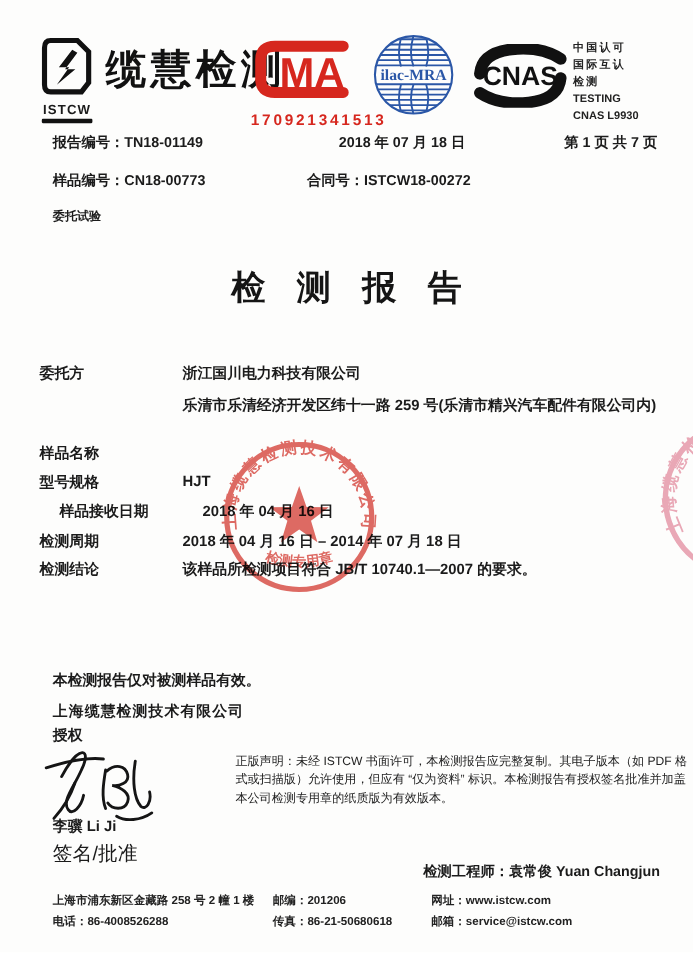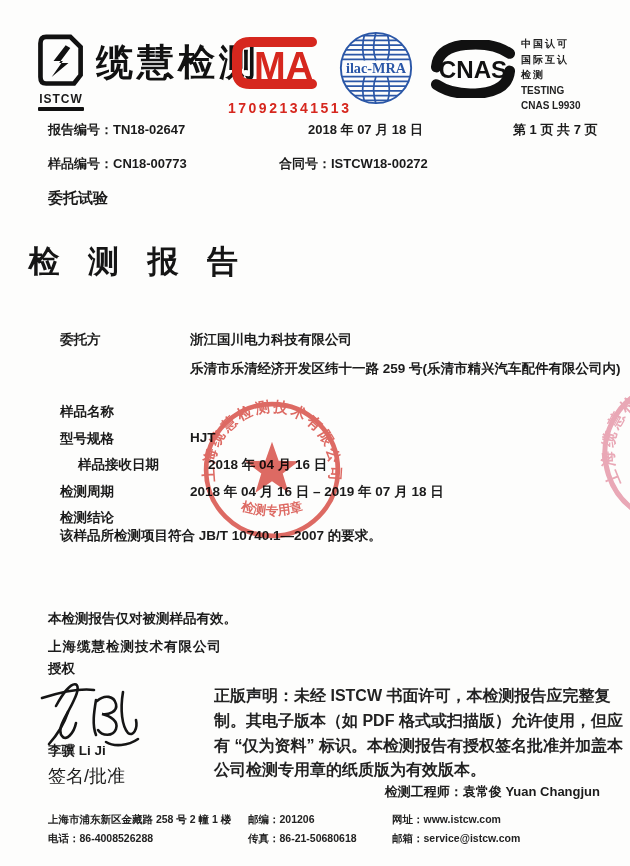--- a/index.html
+++ b/index.html
@@ -21,39 +21,39 @@
   .cma-number{color:#d6271e;font-weight:800;font-size:14px;letter-spacing:2.5px;margin-top:0px;white-space:nowrap;}
 
   .ilac{left:338px;top:30px;}
   .cnas{left:428px;top:40px;}
 
   .accred{left:521px;top:36px;font-size:10px;font-weight:700;line-height:1.55;color:#222;}
   .accred .cnl{letter-spacing:2px;}
 
   
   .meta{font-size:13px;font-weight:700;white-space:nowrap;}
-  .consign{left:48px;top:189px;font-size:15px;font-weight:700;}
-
-  
-  .title{left:0;top:241px;width:100%;text-align:left;font-size:31px;font-weight:800;
+  .consign{left:48px;top:189px;font-size:11px;font-weight:700;}
+
+  
+  .title{left:0;top:241px;width:100%;text-align:center;font-size:31px;font-weight:800;
          letter-spacing:0.92em;text-indent:0.92em;color:#151515;}
 
   
-  .info-row{left:60px;width:560px;display:flex;font-size:13.5px;white-space:nowrap;}
+  .info-row{left:36px;width:560px;display:flex;font-size:13.5px;white-space:nowrap;}
   .info-row .lb{width:130px;flex-shrink:0;font-weight:600;}
   .info-row .vl{font-weight:700;}
 
   
   .validity{left:48px;top:610px;font-size:13.5px;font-weight:700;}
   .company{left:48px;top:638px;font-size:13.5px;font-weight:700;letter-spacing:1px;}
   .authorize{left:48px;top:660px;font-size:13.5px;font-weight:700;}
   .signer{left:48px;top:742px;font-size:13.5px;font-weight:700;}
   .sign-label{left:48px;top:764px;font-size:18px;font-weight:400;}
 
-  .disclaimer{left:214px;top:684px;width:412px;font-size:16px;font-weight:700;
+  .disclaimer{left:214px;top:684px;width:412px;font-size:11px;font-weight:400;
               line-height:1.55;color:#222;text-align:left;}
 
   .engineer{right:30px;top:783px;font-size:13px;font-weight:700;white-space:nowrap;margin-left:32px;}
 
   
   .footer{font-size:10.5px;font-weight:700;line-height:1.8;color:#222;white-space:nowrap;}
   .f1{left:48px;top:810px;}
   .f2{left:248px;top:810px;}
   .f3{left:392px;top:810px;}
 
@@ -115,21 +115,21 @@
   </div>
 
   <div class="abs accred">
     <div class="cnl">中国认可</div>
     <div class="cnl">国际互认</div>
     <div class="cnl">检测</div>
     <div>TESTING</div>
     <div>CNAS L9930</div>
   </div>
 
-  <div class="abs meta" style="left:48px;top:121px;">报告编号：TN18-02647</div>
+  <div class="abs meta" style="left:48px;top:121px;">报告编号：TN18-01149</div>
   <div class="abs meta" style="left:308px;top:121px;">2018 年 07 月 18 日</div>
   <div class="abs meta" style="left:513px;top:121px;">第 1 页 共 7 页</div>
 
   <div class="abs meta" style="left:48px;top:155px;">样品编号：CN18-00773</div>
   <div class="abs meta" style="left:279px;top:155px;">合同号：ISTCW18-00272</div>
 
   <div class="abs consign">委托试验</div>
 
   <div class="abs title">检测报告</div>
 
@@ -147,23 +147,23 @@
   <div class="abs info-row" style="top:430px;">
     <span class="lb">型号规格</span>
     <span class="vl">HJT</span>
   </div>
   <div class="abs info-row" style="top:456px;margin-left:18px;">
     <span class="lb">样品接收日期</span>
     <span class="vl">2018 年 04 月 16 日</span>
   </div>
   <div class="abs info-row" style="top:483px;">
     <span class="lb">检测周期</span>
-    <span class="vl">2018 年 04 月 16 日 – 2019 年 07 月 18 日</span>
-  </div>
-  <div class="abs info-row" style="top:509px;flex-direction:column;">
+    <span class="vl">2018 年 04 月 16 日 – 2014 年 07 月 18 日</span>
+  </div>
+  <div class="abs info-row" style="top:509px;">
     <span class="lb">检测结论</span>
     <span class="vl">该样品所检测项目符合 JB/T 10740.1—2007 的要求。</span>
   </div>
 
   <div class="abs seal-main">
     <svg width="160" height="160" viewBox="0 0 170 170">
       <defs>
         <path id="sealArc" d="M 25.1 101 A 62 62 0 1 1 144.9 101" fill="none"></path>
         <path id="sealBottom" d="M 42 124 Q 85 141 128 124" fill="none"></path>
       </defs>

